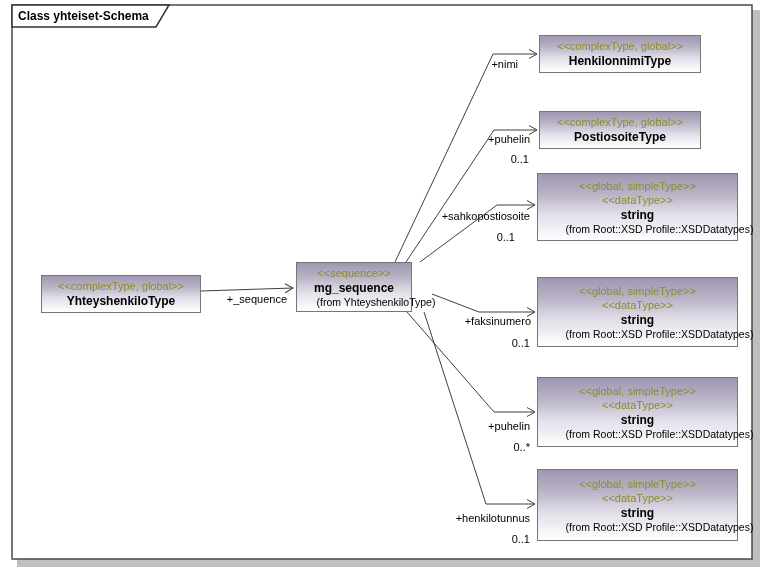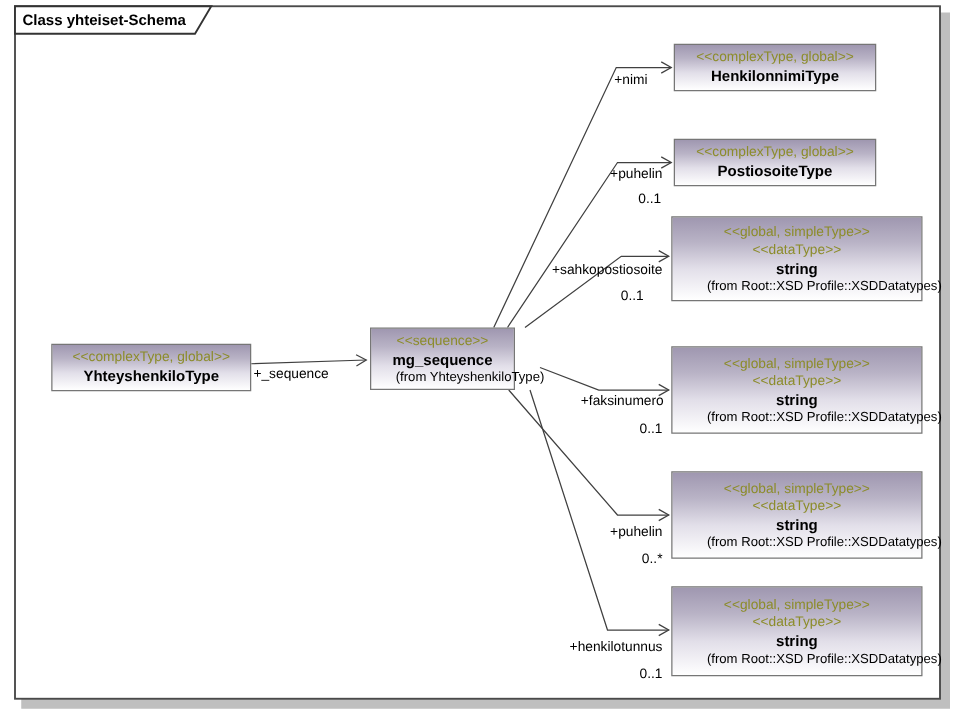--- a/index.html
+++ b/index.html
@@ -88,21 +88,21 @@
     <div class="fr">(from Root::XSD Profile::XSDDatatypes)</div>
   </div>
 
   <div class="node" style="left:537px;top:469px;width:201px;height:72px;">
     <div class="st">&lt;&lt;global, simpleType&gt;&gt;</div>
     <div class="st">&lt;&lt;dataType&gt;&gt;</div>
     <div class="nm">string</div>
     <div class="fr">(from Root::XSD Profile::XSDDatatypes)</div>
   </div>
 
-  <div class="elabel" style="right:516px;top:293px;text-align:center;">+_sequence</div>
+  <div class="elabel" style="right:492px;top:293px;text-align:center;">+_sequence</div>
 
   <div class="elabel" style="right:261px;top:58px;">+nimi</div>
 
   <div class="elabel" style="right:249px;top:133px;">+puhelin</div>
   <div class="elabel" style="right:250px;top:153px;">0..1</div>
 
   <div class="elabel" style="right:249px;top:210px;">+sahkopostiosoite</div>
   <div class="elabel" style="right:264px;top:231px;">0..1</div>
 
   <div class="elabel" style="right:248px;top:315px;text-align:right;">+faksinumero</div>

